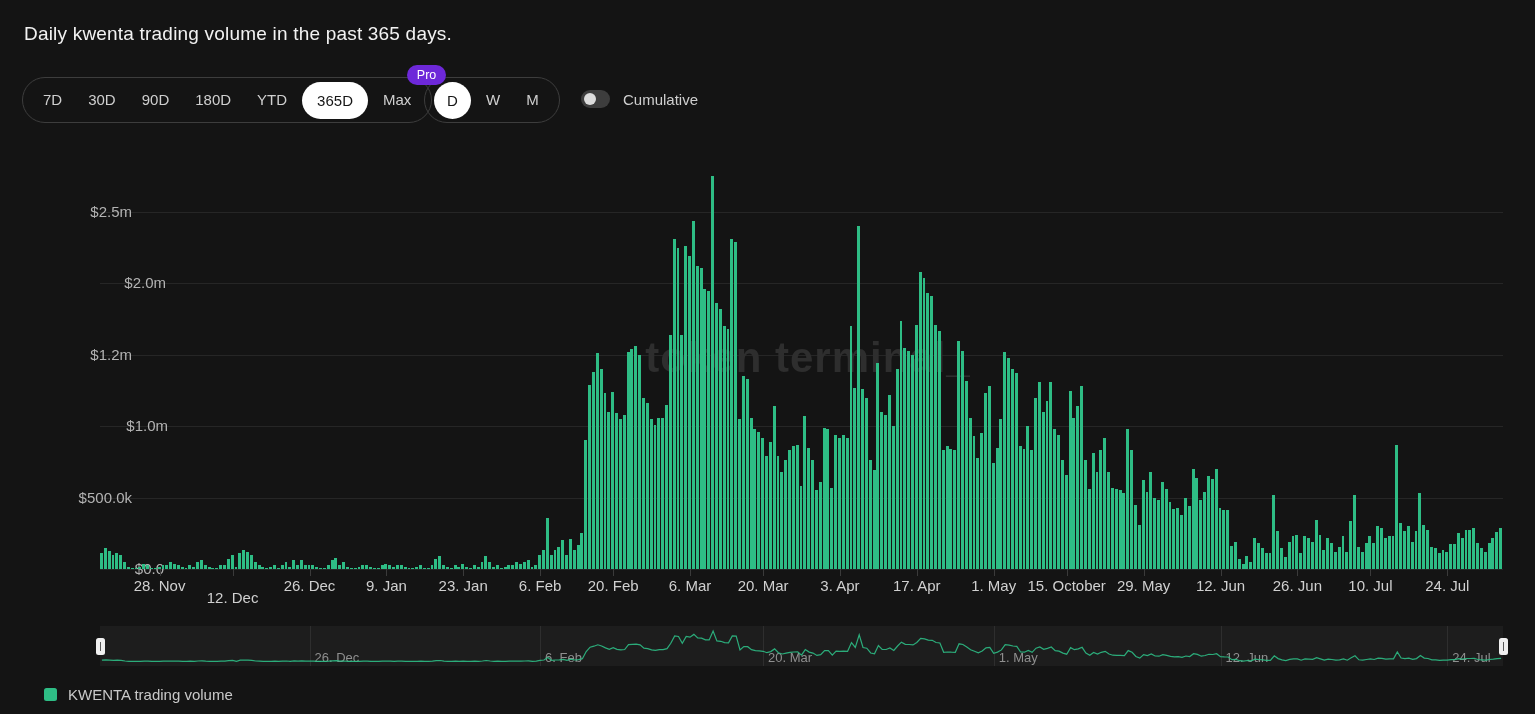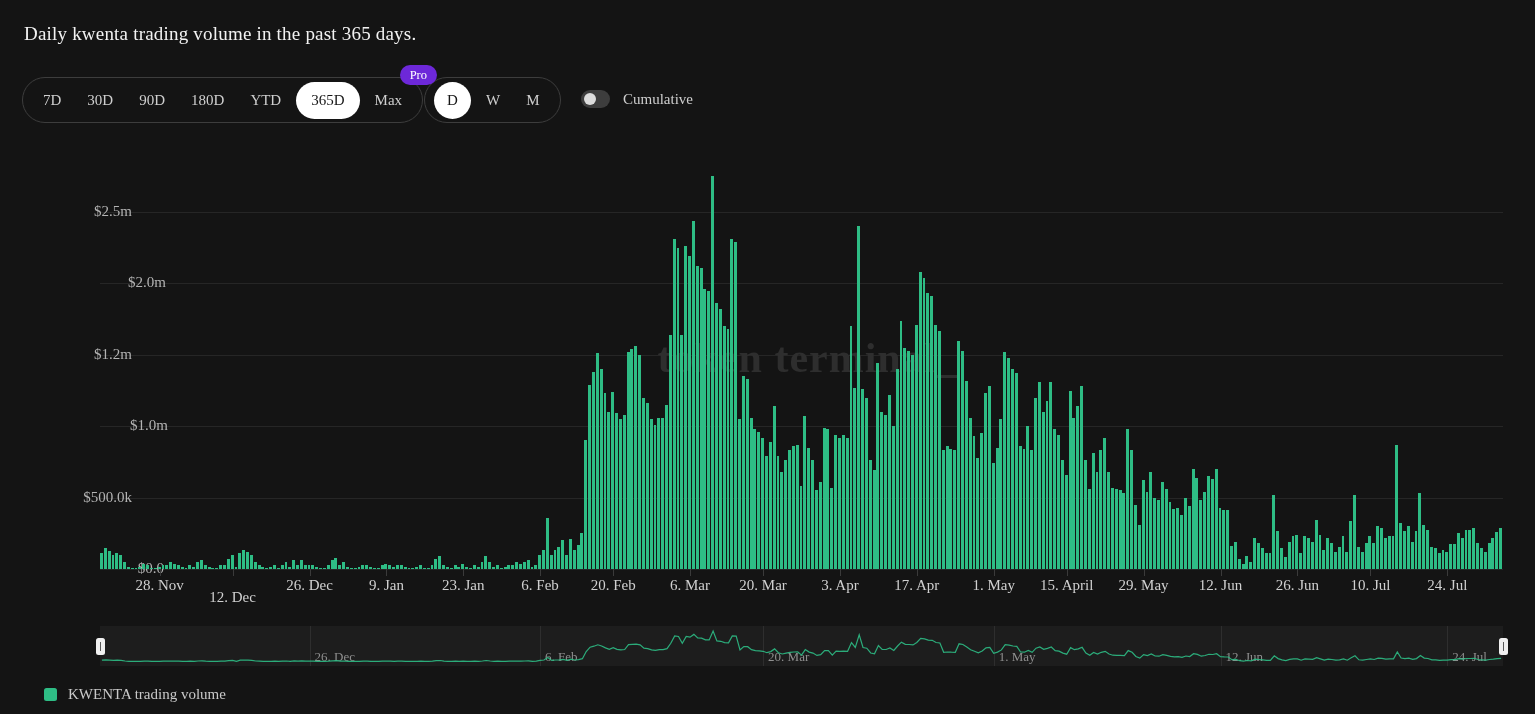--- a/index.html
+++ b/index.html
@@ -1,17 +1,17 @@
 <!DOCTYPE html>
 <html><head>
 <meta charset="utf-8">
 <style>
   html,body{margin:0;padding:0;background:#141414;}
   #app{position:relative;width:1535px;height:714px;background:#141414;overflow:hidden;
-       font-family:Liberation Serif, serif;-webkit-font-smoothing:antialiased;}
+       font-family:Liberation Sans, sans-serif;-webkit-font-smoothing:antialiased;}
   .title{position:absolute;left:24px;top:23px;font-size:19px;font-weight:500;color:#f2f2f2;letter-spacing:.2px;}
   
   .btn-group{position:absolute;top:77px;height:44px;border:1px solid #3d3d3d;border-radius:23px;
              display:flex;align-items:center;padding:0 7px;box-sizing:content-box;}
   #range-group{left:22px;}
   #gran-group{left:424px;}
   .pill-btn{position:relative;padding:0 13px;height:44px;line-height:44px;color:#cfcfcf;font-size:15px;cursor:pointer;white-space:nowrap;}
   .pill-btn.selected{background:#ffffff;color:#161616;border-radius:19px;height:37px;line-height:37px;padding:0 15px;margin:0 2px;}
   .pill-btn.round.selected{width:37px;padding:0;text-align:center;border-radius:50%;}
   .pro-badge{position:absolute;top:-13px;right:-22px;height:20px;line-height:20px;padding:0 10px;
@@ -474,21 +474,21 @@
       <div class="xlab" style="left: 690px;">6. Mar</div>
       <div class="xtick" style="left: 763.1px;"></div>
       <div class="xlab" style="left: 763.1px;">20. Mar</div>
       <div class="xtick" style="left: 839.9px;"></div>
       <div class="xlab" style="left: 839.9px;">3. Apr</div>
       <div class="xtick" style="left: 916.8px;"></div>
       <div class="xlab" style="left: 916.8px;">17. Apr</div>
       <div class="xtick" style="left: 993.7px;"></div>
       <div class="xlab" style="left: 993.7px;">1. May</div>
       <div class="xtick" style="left: 1066.7px;"></div>
-      <div class="xlab" style="left: 1066.7px;">15. April</div>
+      <div class="xlab" style="left: 1066.7px;">15. October</div>
       <div class="xtick" style="left: 1143.6px;"></div>
       <div class="xlab" style="left: 1143.6px;">29. May</div>
       <div class="xtick" style="left: 1220.5px;"></div>
       <div class="xlab" style="left: 1220.5px;">12. Jun</div>
       <div class="xtick" style="left: 1297.4px;"></div>
       <div class="xlab" style="left: 1297.4px;">26. Jun</div>
       <div class="xtick" style="left: 1370.4px;"></div>
       <div class="xlab" style="left: 1370.4px; text-align: right;">10. Jul</div>
       <div class="xtick" style="left: 1447.3px;"></div>
       <div class="xlab" style="left: 1447.3px;">24. Jul</div>

